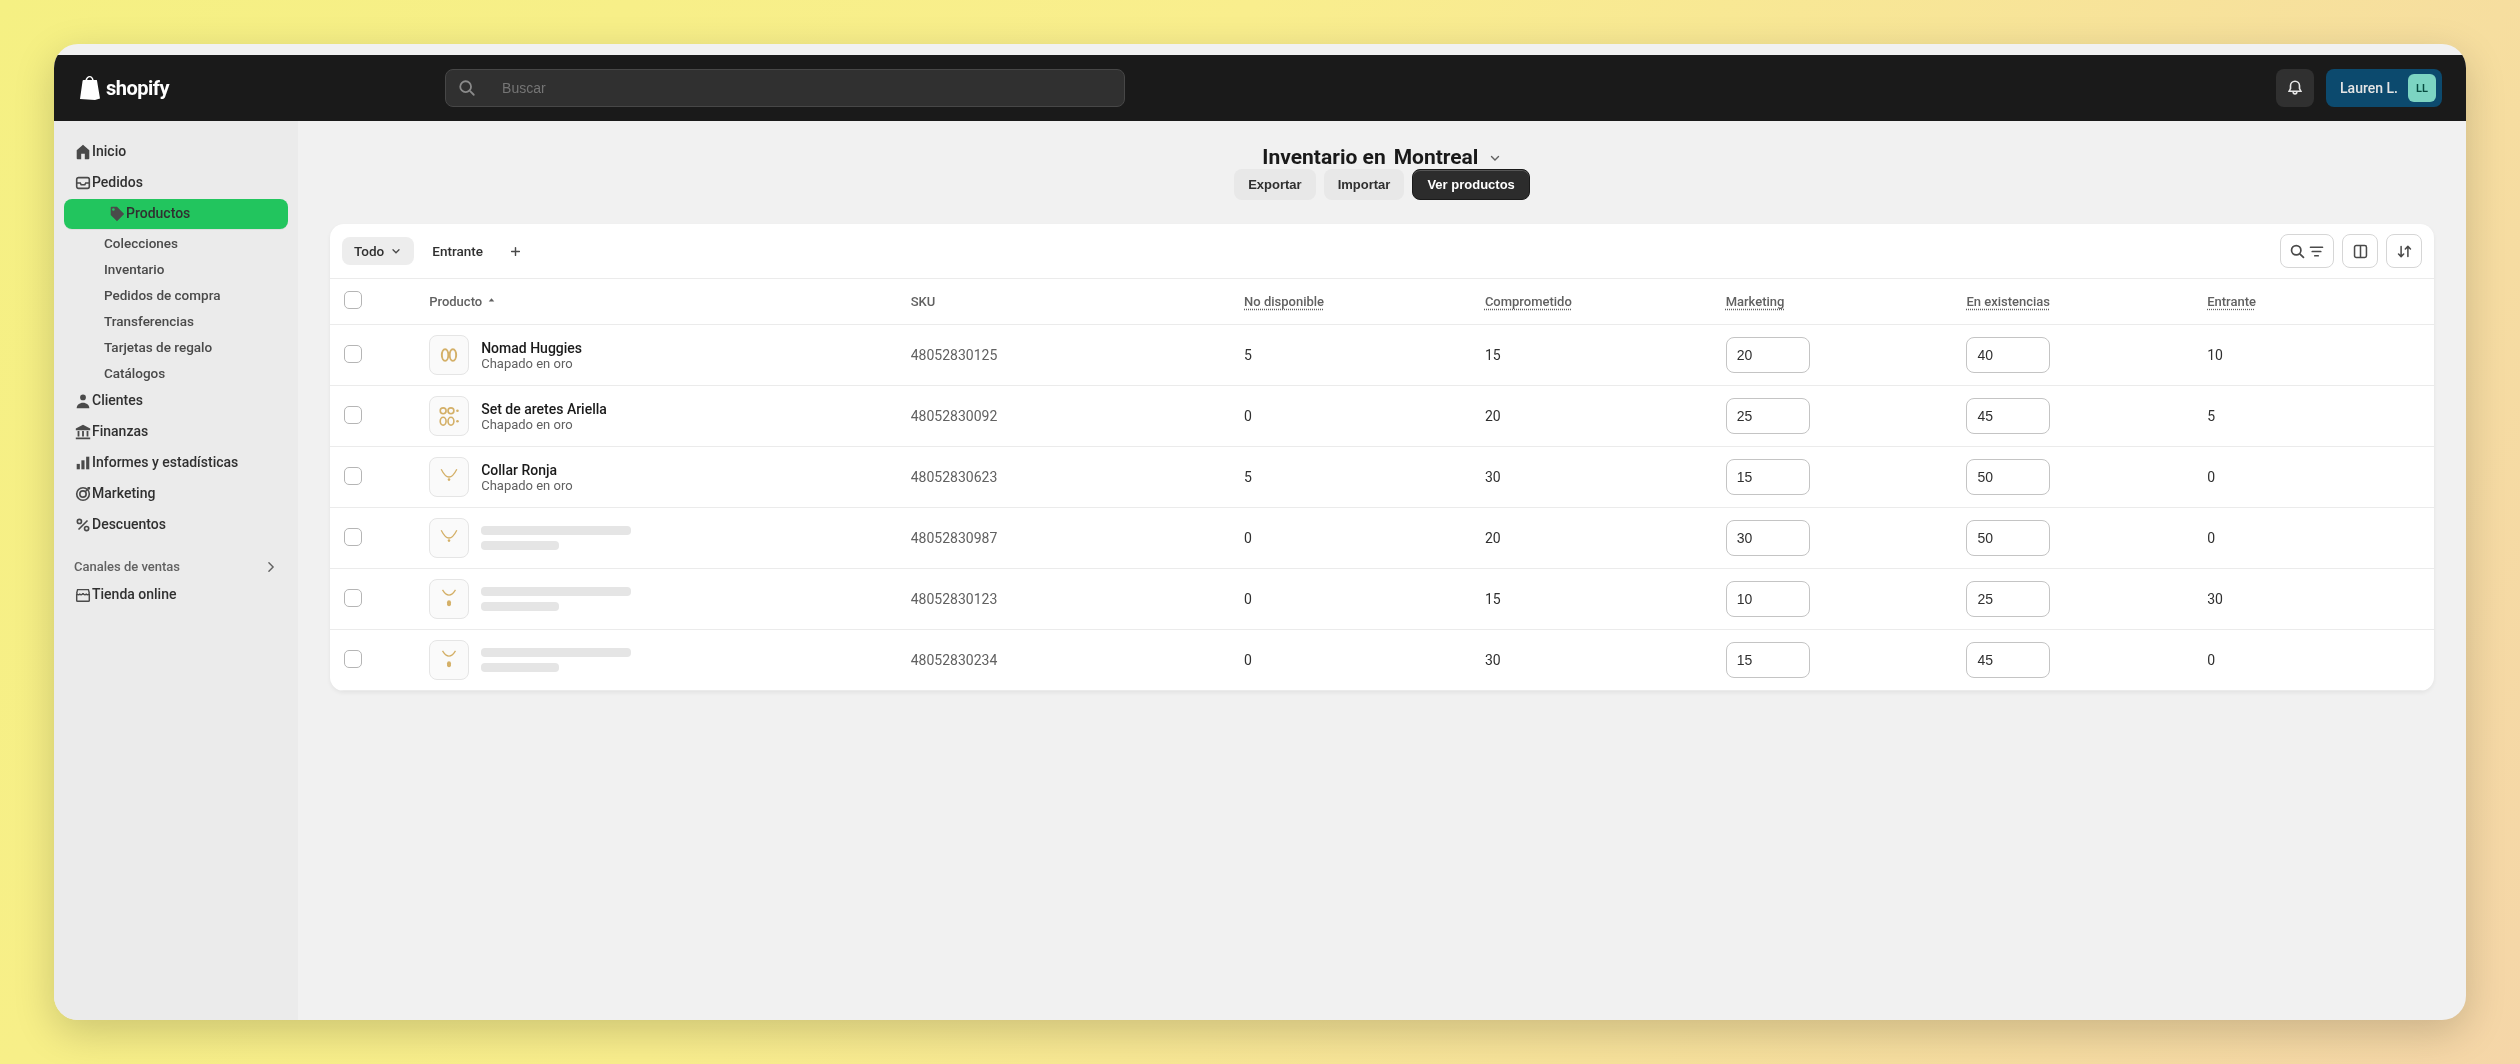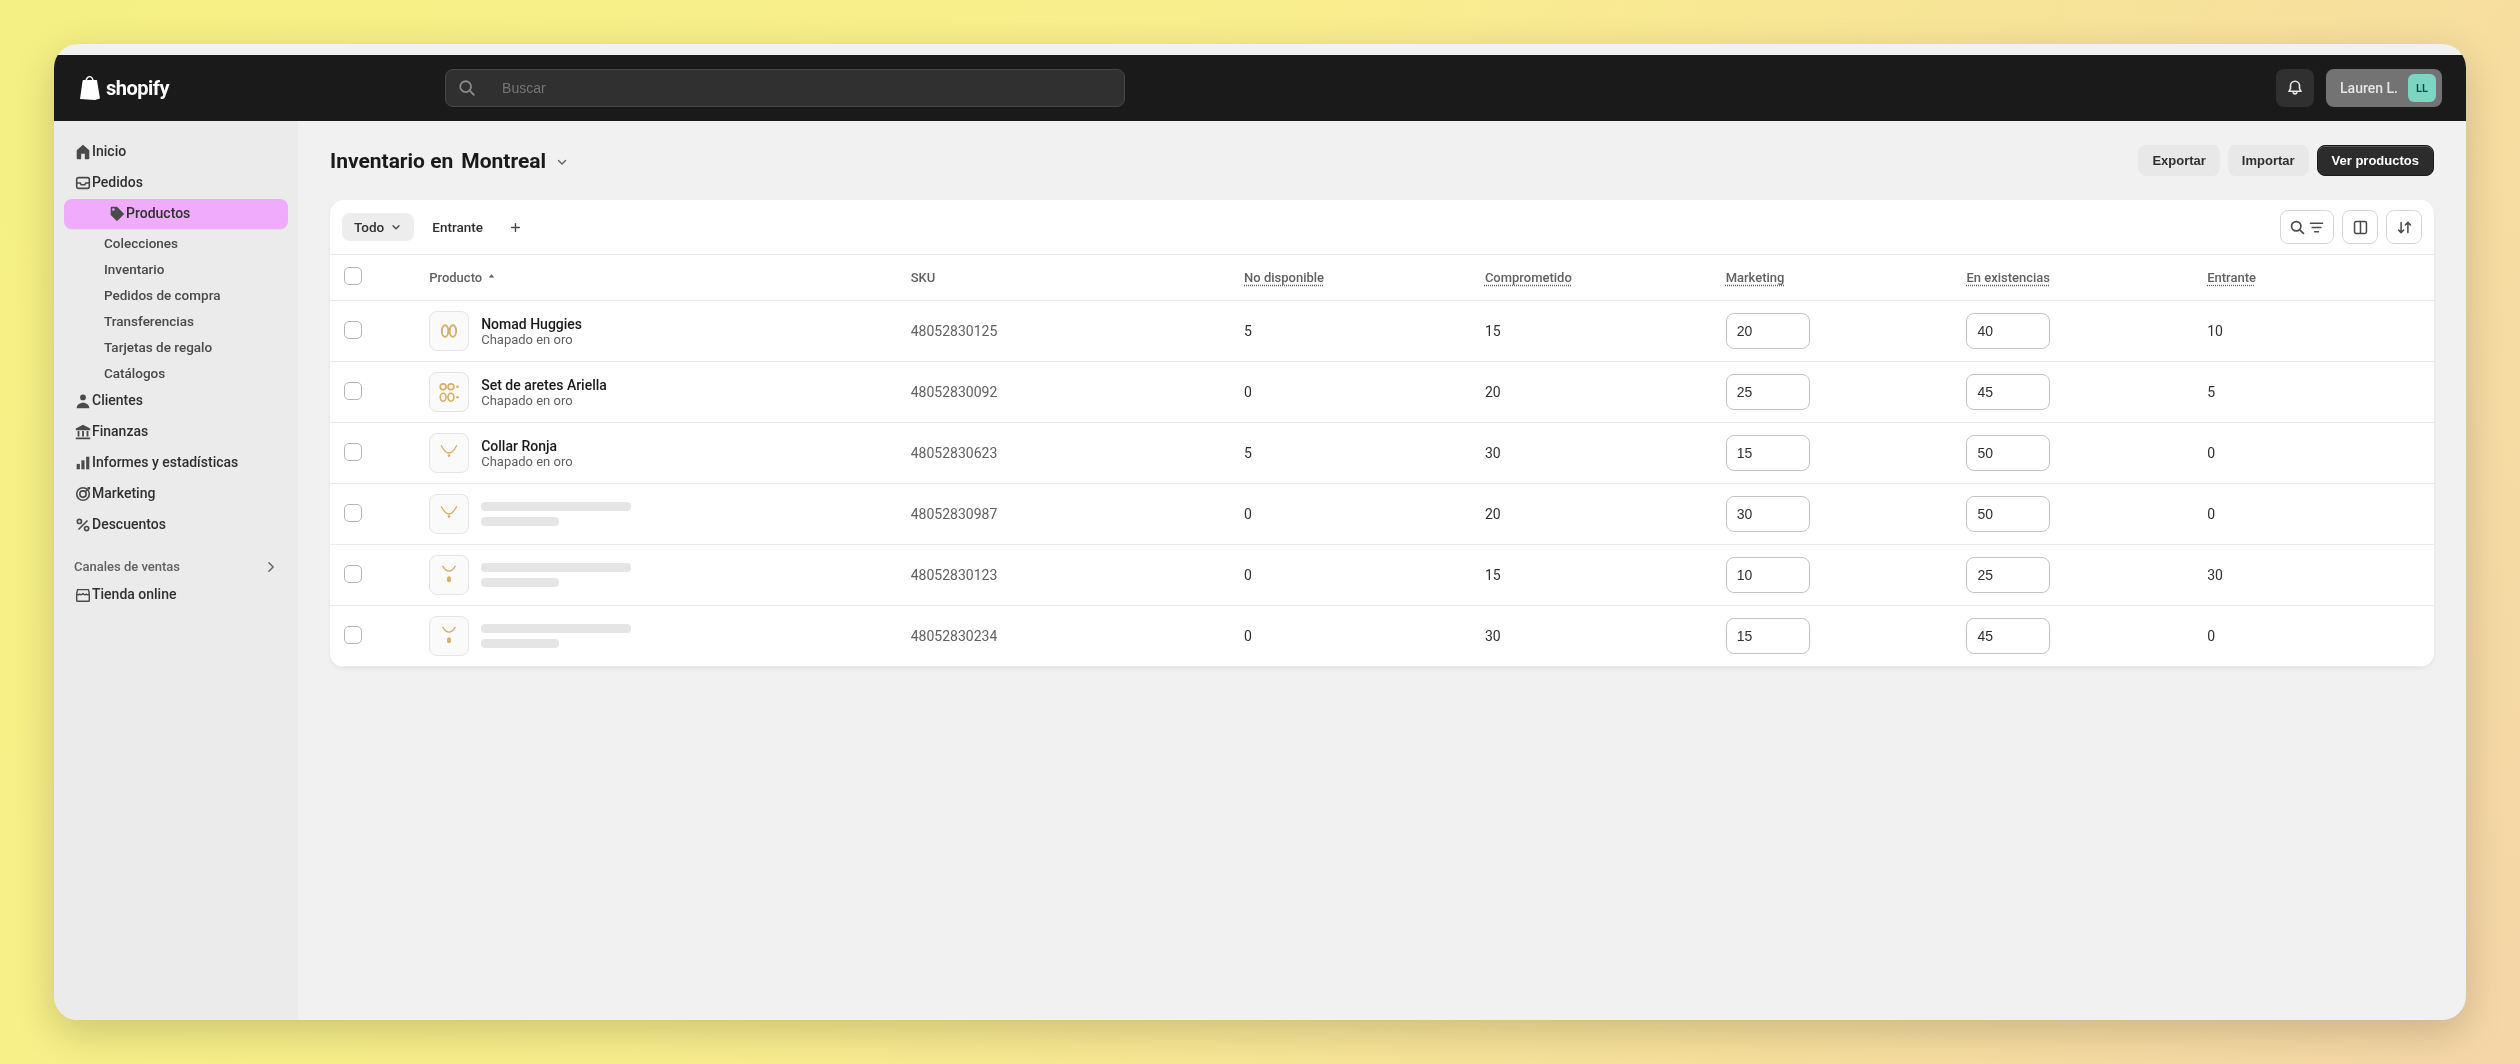--- a/index.html
+++ b/index.html
@@ -50,21 +50,21 @@
     }
     .search-wrap svg { flex-shrink: 0; }
     .topbar-right { margin-left: auto; display: flex; align-items: center; gap: 12px; }
     .icon-btn {
       background: #303030;
       border-radius: 8px;
       width: 38px; height: 38px;
       display: flex; align-items: center; justify-content: center;
     }
     .user-chip {
-      background: #737373;
+      background: #0c4a6e;
       border-radius: 8px;
       height: 38px;
       display: flex; align-items: center;
       padding: 0 6px 0 14px;
       gap: 10px;
       color: #e5e5e5;
       font-size: 14px;
       font-weight: 500;
     }
     .avatar {
@@ -84,21 +84,21 @@
     .nav-item {
       display: flex; align-items: flex-start; 
       padding: 6px 10px;
       border-radius: 8px;
       font-size: 14px;
       font-weight: 550;
       color: #303030;
       cursor: pointer;
       margin-bottom: 1px;
     }
-    .nav-item.active { background: #f0abfc; box-shadow: 0 1px 0 rgba(0,0,0,0.05); padding-left: 44px; }
+    .nav-item.active { background: #22c55e; box-shadow: 0 1px 0 rgba(0,0,0,0.05); padding-left: 44px; }
     .nav-sub {
       padding: 5px 10px 5px 40px;
       font-size: 13.5px;
       font-weight: 500;
       color: #4a4a4a;
       cursor: pointer;
       border-radius: 8px;
     }
     .nav-section-label {
       padding: 18px 10px 6px;
@@ -108,20 +108,21 @@
       display: flex; justify-content: space-between; align-items: center;
     }
     .main {
       flex: 1;
       padding: 24px 32px;
       overflow: auto;
     }
     .page-head {
       display: flex; align-items: center; justify-content: space-between;
       margin-bottom: 24px;
+      flex-direction: column;
     }
     .page-title {
       font-size: 21px; font-weight: 700; color: #1a1a1a;
       display: flex; align-items: center; gap: 8px;
     }
     .page-title .loc { font-weight: 700; }
     .actions { display: flex; gap: 8px; }
     .btn {
       padding: 7px 14px;
       border-radius: 8px;

